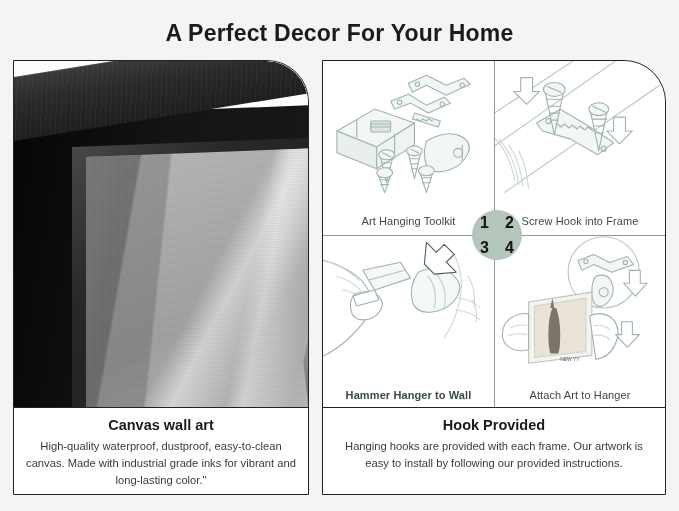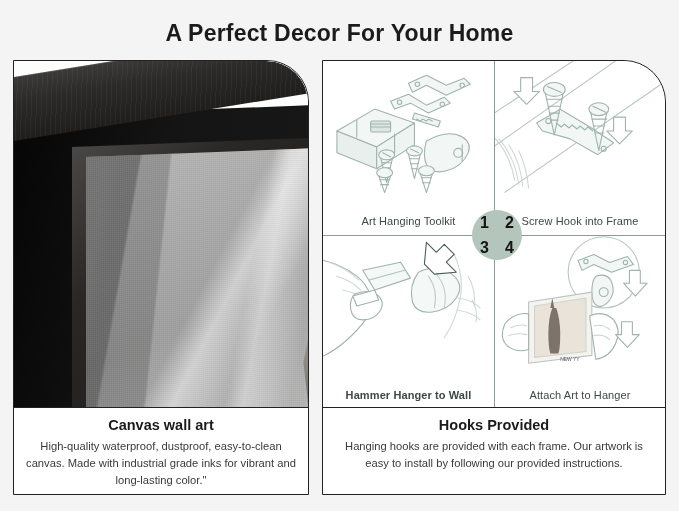--- a/index.html
+++ b/index.html
@@ -420,18 +420,18 @@
 
       <div class="step-badge">
         <span class="badge-num">1</span>
         <span class="badge-num">2</span>
         <span class="badge-num">3</span>
         <span class="badge-num">4</span>
       </div>
     </div>
 
     <div class="caption-box">
-      <div class="caption-title">Hooks Provided</div>
+      <div class="caption-title">Hook Provided</div>
       <div class="caption-body">Hanging hooks are provided with each frame. Our artwork is easy to install by following our provided instructions.</div>
     </div>
   </div>
 
 </div>
 
 </body></html>

